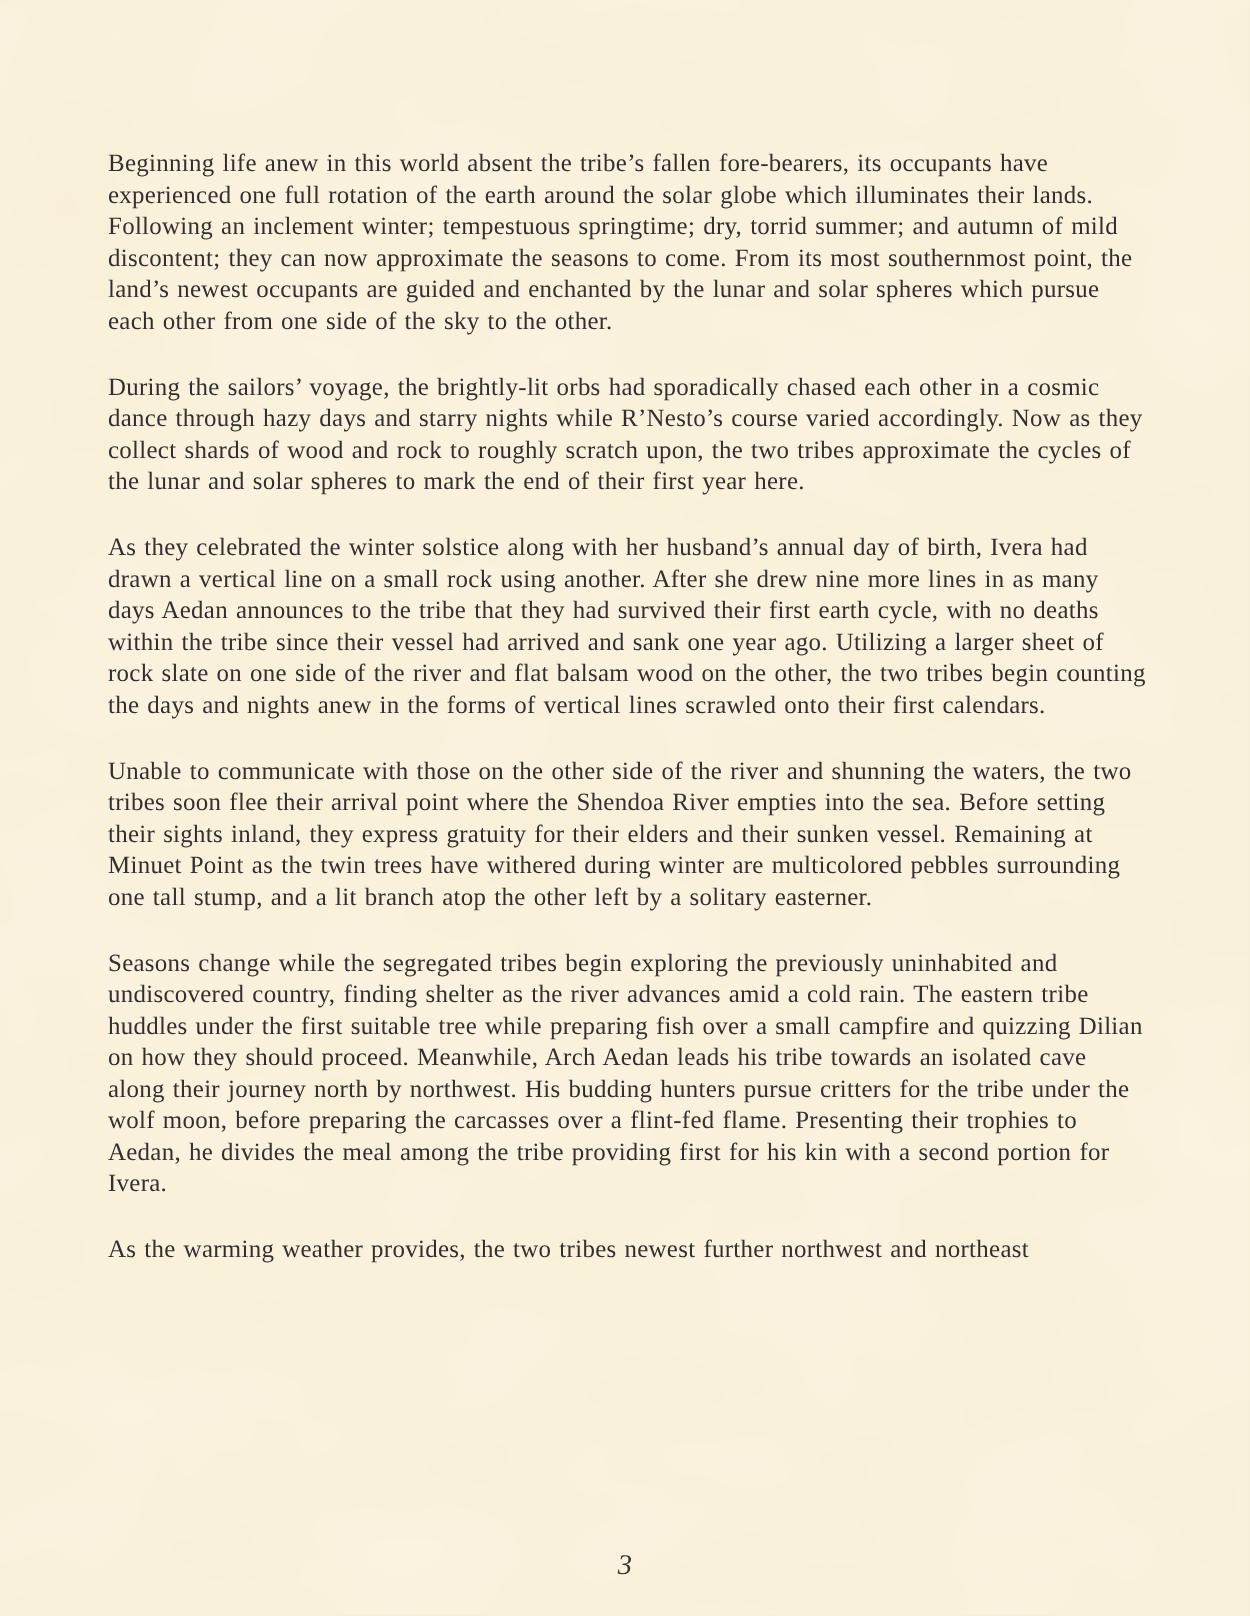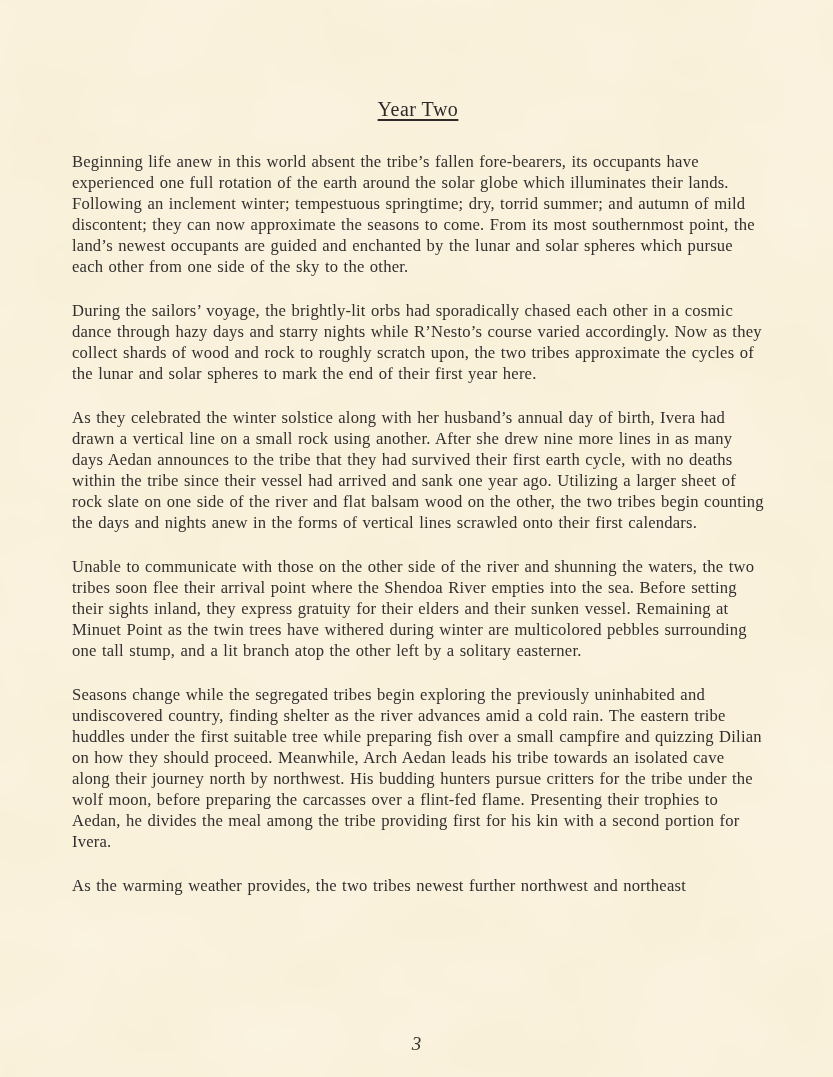--- a/index.html
+++ b/index.html
@@ -80,21 +80,20 @@
                   0 0 0 0 0.72
                   0 0 0 0.25 0"></feColorMatrix>
       </filter>
     </defs>
     <rect width="833" height="1077" fill="#f9efd7"></rect>
     <rect width="833" height="1077" filter="url(#parchBlotch)"></rect>
     <rect width="833" height="1077" filter="url(#parchGrain)"></rect>
   </svg>
 
   <div class="content">
-    <h1 class="doc-title">Year Two</h1>
     <div class="body-text">
       <p>Beginning life anew in this world absent the tribe’s fallen fore-bearers, its occupants have experienced one full rotation of the earth around the solar globe which illuminates their lands. Following an inclement winter; tempestuous springtime; dry, torrid summer; and autumn of mild discontent; they can now approximate the seasons to come. From its most southernmost point, the land’s newest occupants are guided and enchanted by the lunar and solar spheres which pursue each other from one side of the sky to the other.</p>
       <p>During the sailors’ voyage, the brightly-lit orbs had sporadically chased each other in a cosmic dance through hazy days and starry nights while R’Nesto’s course varied accordingly. Now as they collect shards of wood and rock to roughly scratch upon, the two tribes approximate the cycles of the lunar and solar spheres to mark the end of their first year here.</p>
       <p>As they celebrated the winter solstice along with her husband’s annual day of birth, Ivera had drawn a vertical line on a small rock using another. After she drew nine more lines in as many days Aedan announces to the tribe that they had survived their first earth cycle, with no deaths within the tribe since their vessel had arrived and sank one year ago. Utilizing a larger sheet of rock slate on one side of the river and flat balsam wood on the other, the two tribes begin counting the days and nights anew in the forms of vertical lines scrawled onto their first calendars.</p>
       <p>Unable to communicate with those on the other side of the river and shunning the waters, the two tribes soon flee their arrival point where the Shendoa River empties into the sea. Before setting their sights inland, they express gratuity for their elders and their sunken vessel. Remaining at Minuet Point as the twin trees have withered during winter are multicolored pebbles surrounding one tall stump, and a lit branch atop the other left by a solitary easterner.</p>
       <p>Seasons change while the segregated tribes begin exploring the previously uninhabited and undiscovered country, finding shelter as the river advances amid a cold rain. The eastern tribe huddles under the first suitable tree while preparing fish over a small campfire and quizzing Dilian on how they should proceed. Meanwhile, Arch Aedan leads his tribe towards an isolated cave along their journey north by northwest.  His budding hunters pursue critters for the tribe under the wolf moon, before preparing the carcasses over a flint-fed flame. Presenting their trophies to Aedan, he divides the meal among the tribe providing first for his kin with a second portion for Ivera.</p>
       <p>As the warming weather provides, the two tribes newest further northwest and northeast</p>
     </div>
   </div>
 

